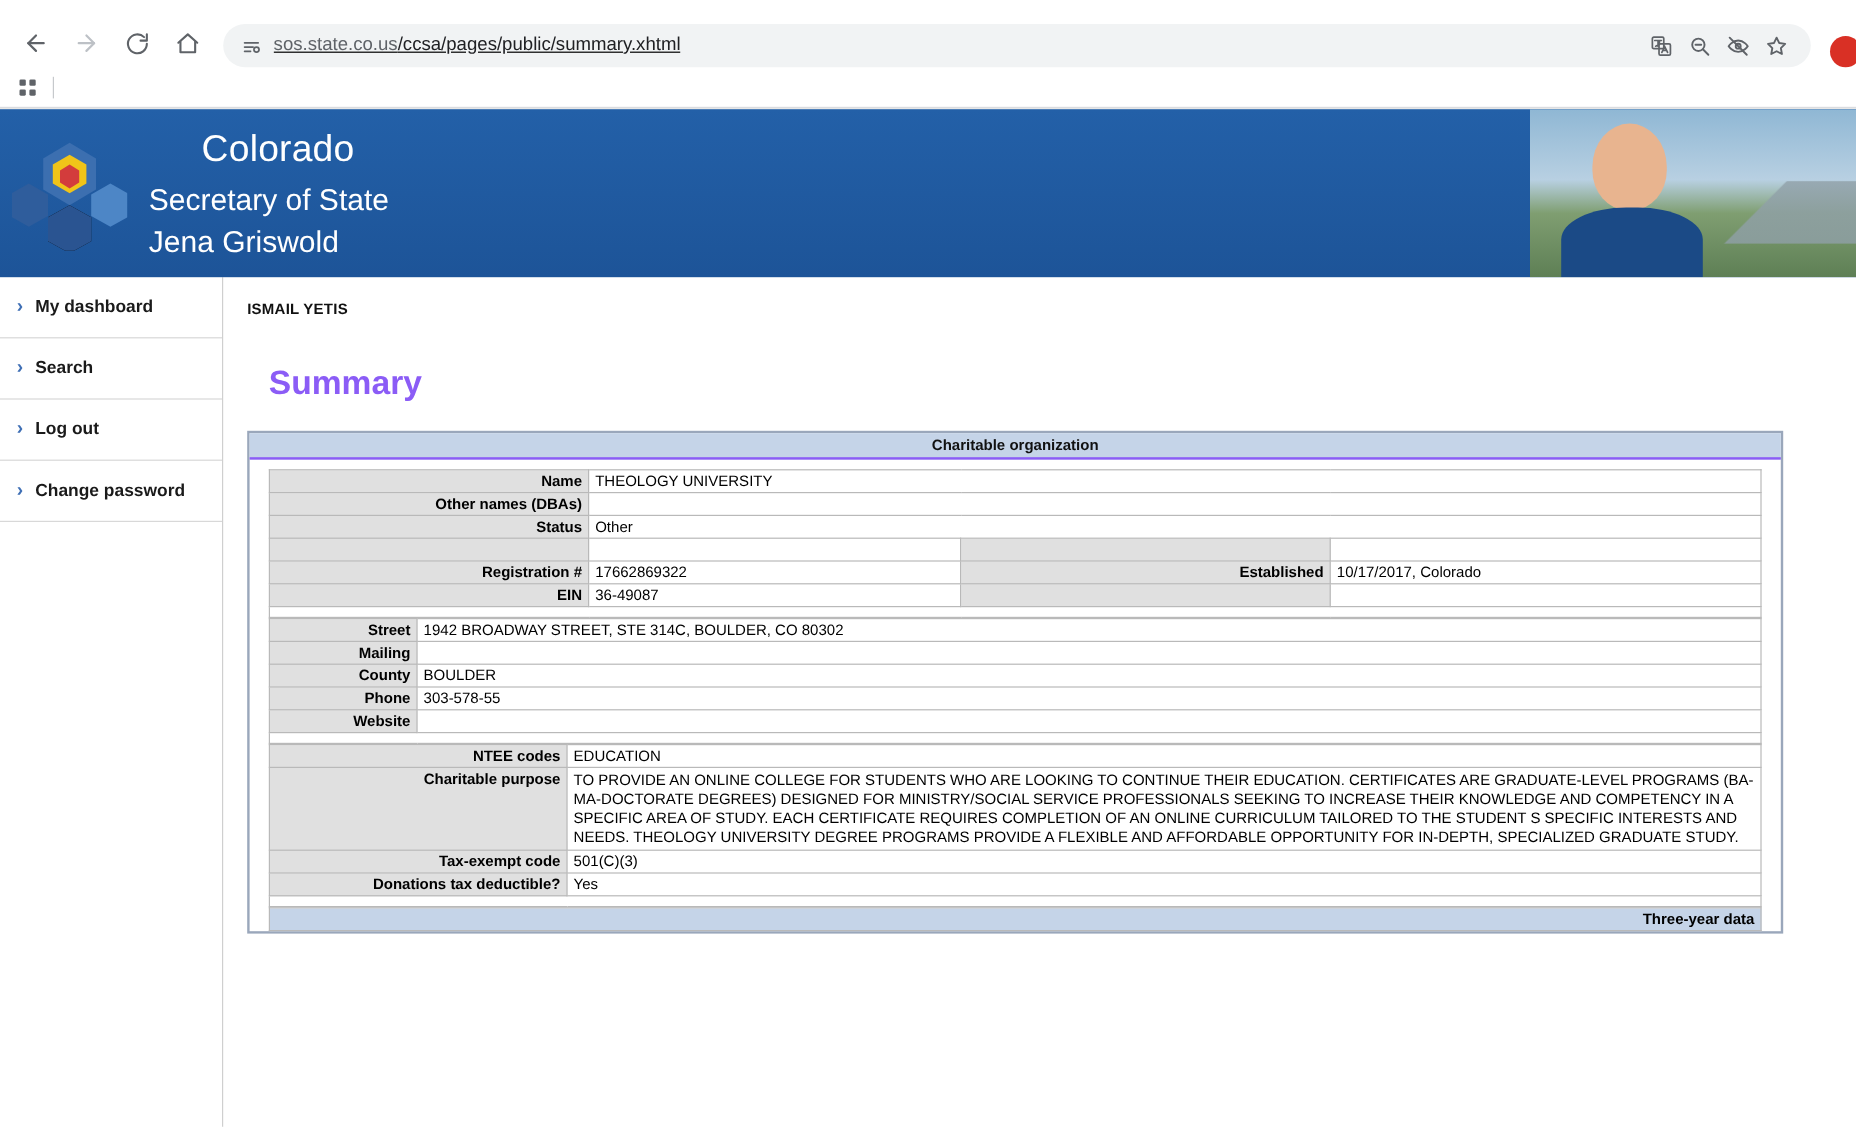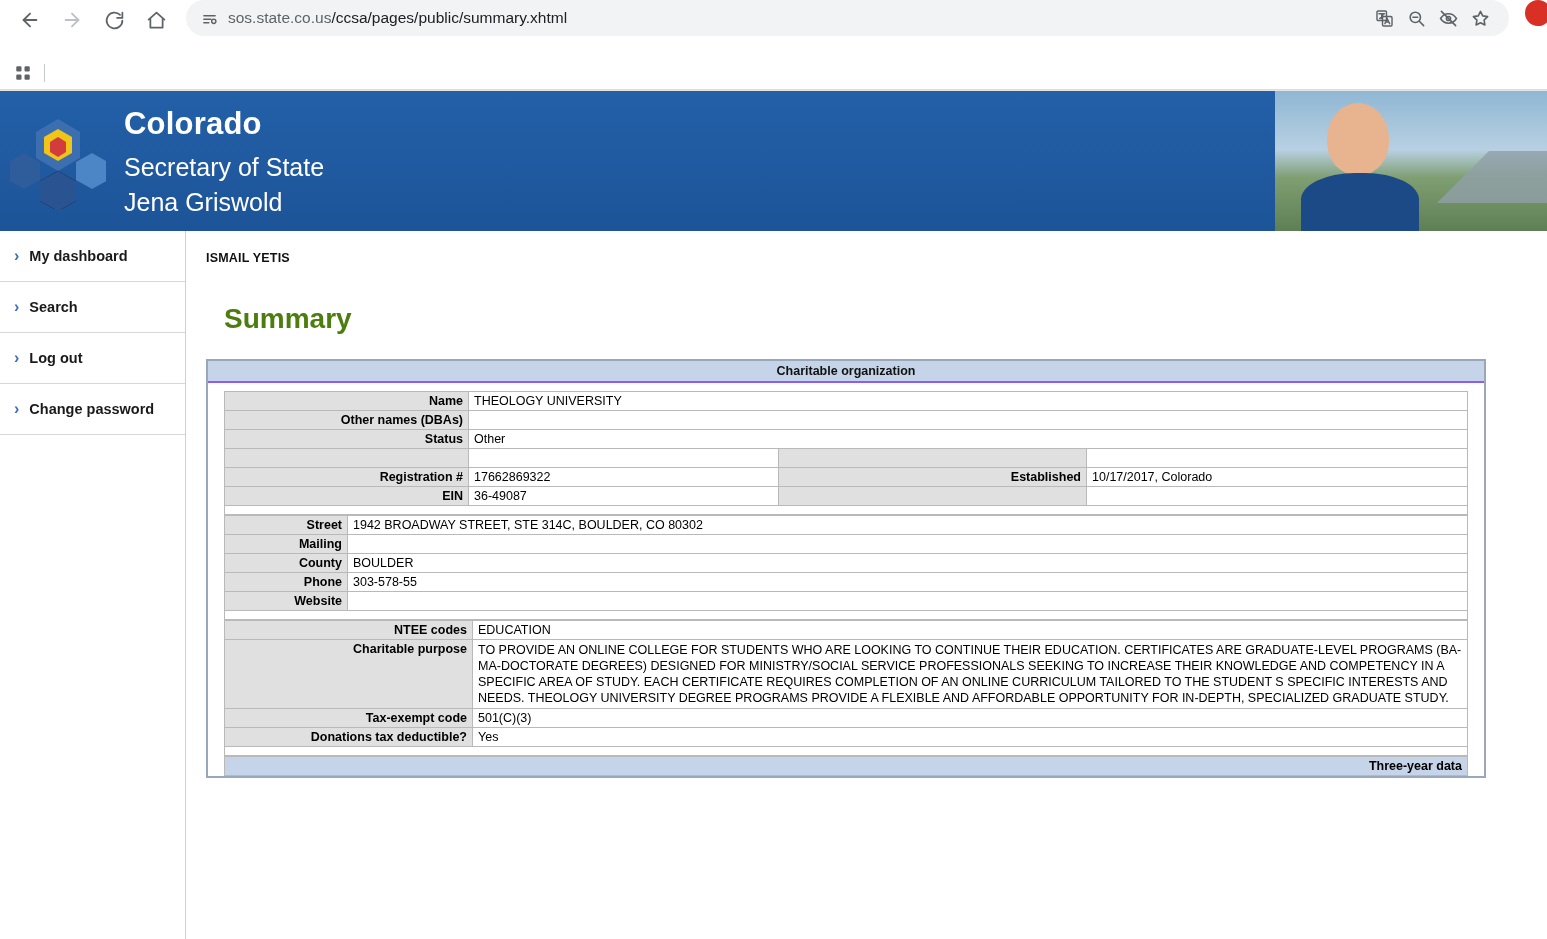--- a/index.html
+++ b/index.html
@@ -13,23 +13,24 @@
 
   
   .browser-chrome {
     width: 100%;
     background: #ffffff;
     border-bottom: 1px solid #e6e6e6;
   }
   .nav-bar {
     height: 56px;
     display: flex;
-    align-items: flex-start;
+    align-items: flex-end;
     padding: 0 10px;
     gap: 2px;
+    text-decoration: underline;
   }
   .nav-btn {
     width: 40px; height: 40px;
     display: flex; align-items: center; justify-content: center;
     border-radius: 50%;
     color: #5f6368;
     flex: none;
   }
   .nav-btn svg { display: block; }
   .nav-btn.disabled { color: #bdc1c6; }
@@ -109,21 +110,21 @@
     width: 96px; height: 96px;
     margin-left: 10px;
     flex: none;
     position: relative;
   }
   .brand-text {
     color: #ffffff;
     margin-left: 18px;
     line-height: 1.0;
   }
-  .brand-text .b1 { font-size: 31px; font-weight: 700; letter-spacing: .2px; }
+  .brand-text .b1 { font-size: 31px; font-weight: 400; letter-spacing: .2px; margin-left: 44px; }
   .brand-text .b2 { font-size: 25px; font-weight: 400; margin-top: 16px; }
   .brand-text .b3 { font-size: 25px; font-weight: 400; margin-top: 10px; }
   .header-photo {
     position: absolute;
     right: 0; top: 0;
     width: 272px; height: 140px;
     background:
       linear-gradient(180deg, #8fb7d4 0%, #b8d0e2 42%, #7f9e71 62%, #5e7f55 100%);
     overflow: hidden;
   }
@@ -199,21 +200,21 @@
   .breadcrumb-user {
     font-size: 12.5px;
     font-weight: bold;
     color: #111;
     letter-spacing: .2px;
     margin: 6px 0 0 0;
   }
   .page-title {
     font-size: 28px;
     font-weight: bold;
-    color: #4d7c0f;
+    color: #8b5cf6;
     margin: 38px 0 0 18px;
   }
 
   .panel {
     margin-top: 24px;
     border: 2px solid #9aa7bb;
     background: #ffffff;
     width: 1280px;
   }
   .panel-title {
@@ -393,21 +394,21 @@
     <div class="breadcrumb-user">ISMAIL YETIS</div>
     <div class="page-title">Summary</div>
 
     <div class="panel">
       <div class="panel-title">Charitable organization</div>
       <div class="panel-inner">
 
         <table class="t">
           <tbody>
               <tr>
-            <td class="lbl" style="width:244px">Name</td>
+            <td class="lbl" style="width:266px">Name</td>
             <td class="val" colspan="3">THEOLOGY UNIVERSITY</td>
           </tr>
           <tr>
             <td class="lbl">Other names (DBAs)</td>
             <td class="val" colspan="3">&nbsp;</td>
           </tr>
           <tr>
             <td class="lbl">Status</td>
             <td class="val" colspan="3">Other </td>
           </tr>

